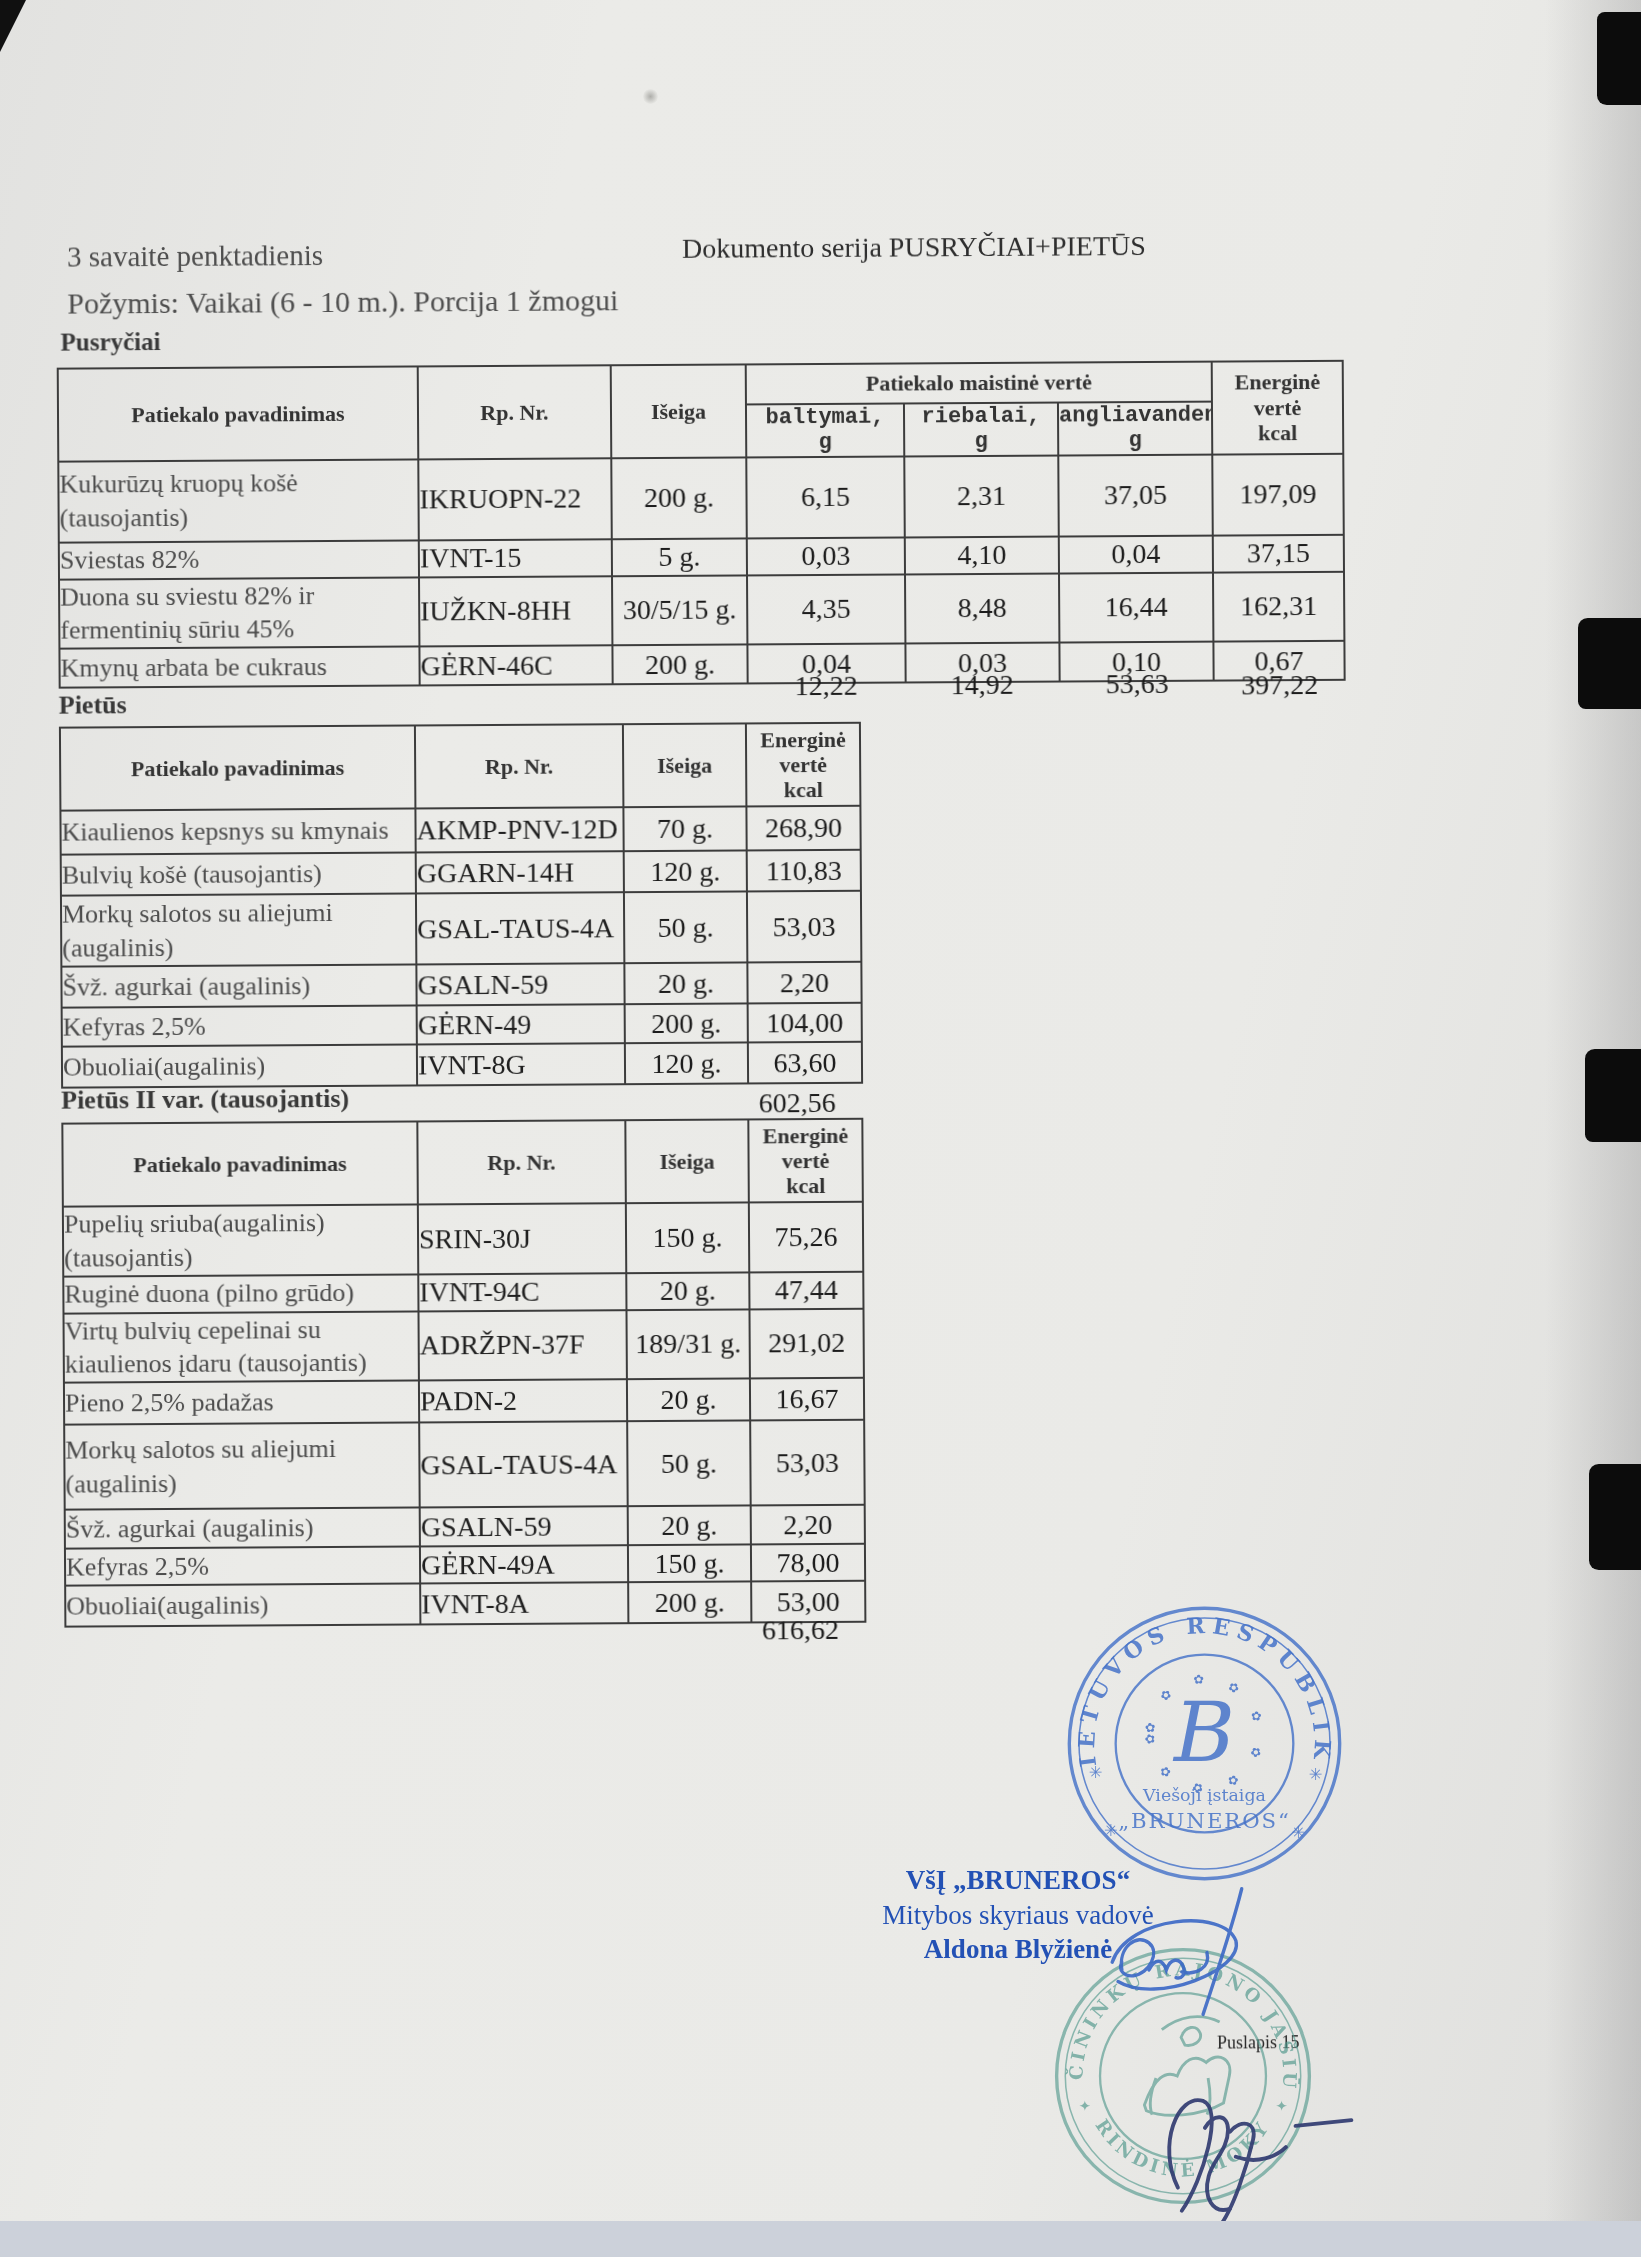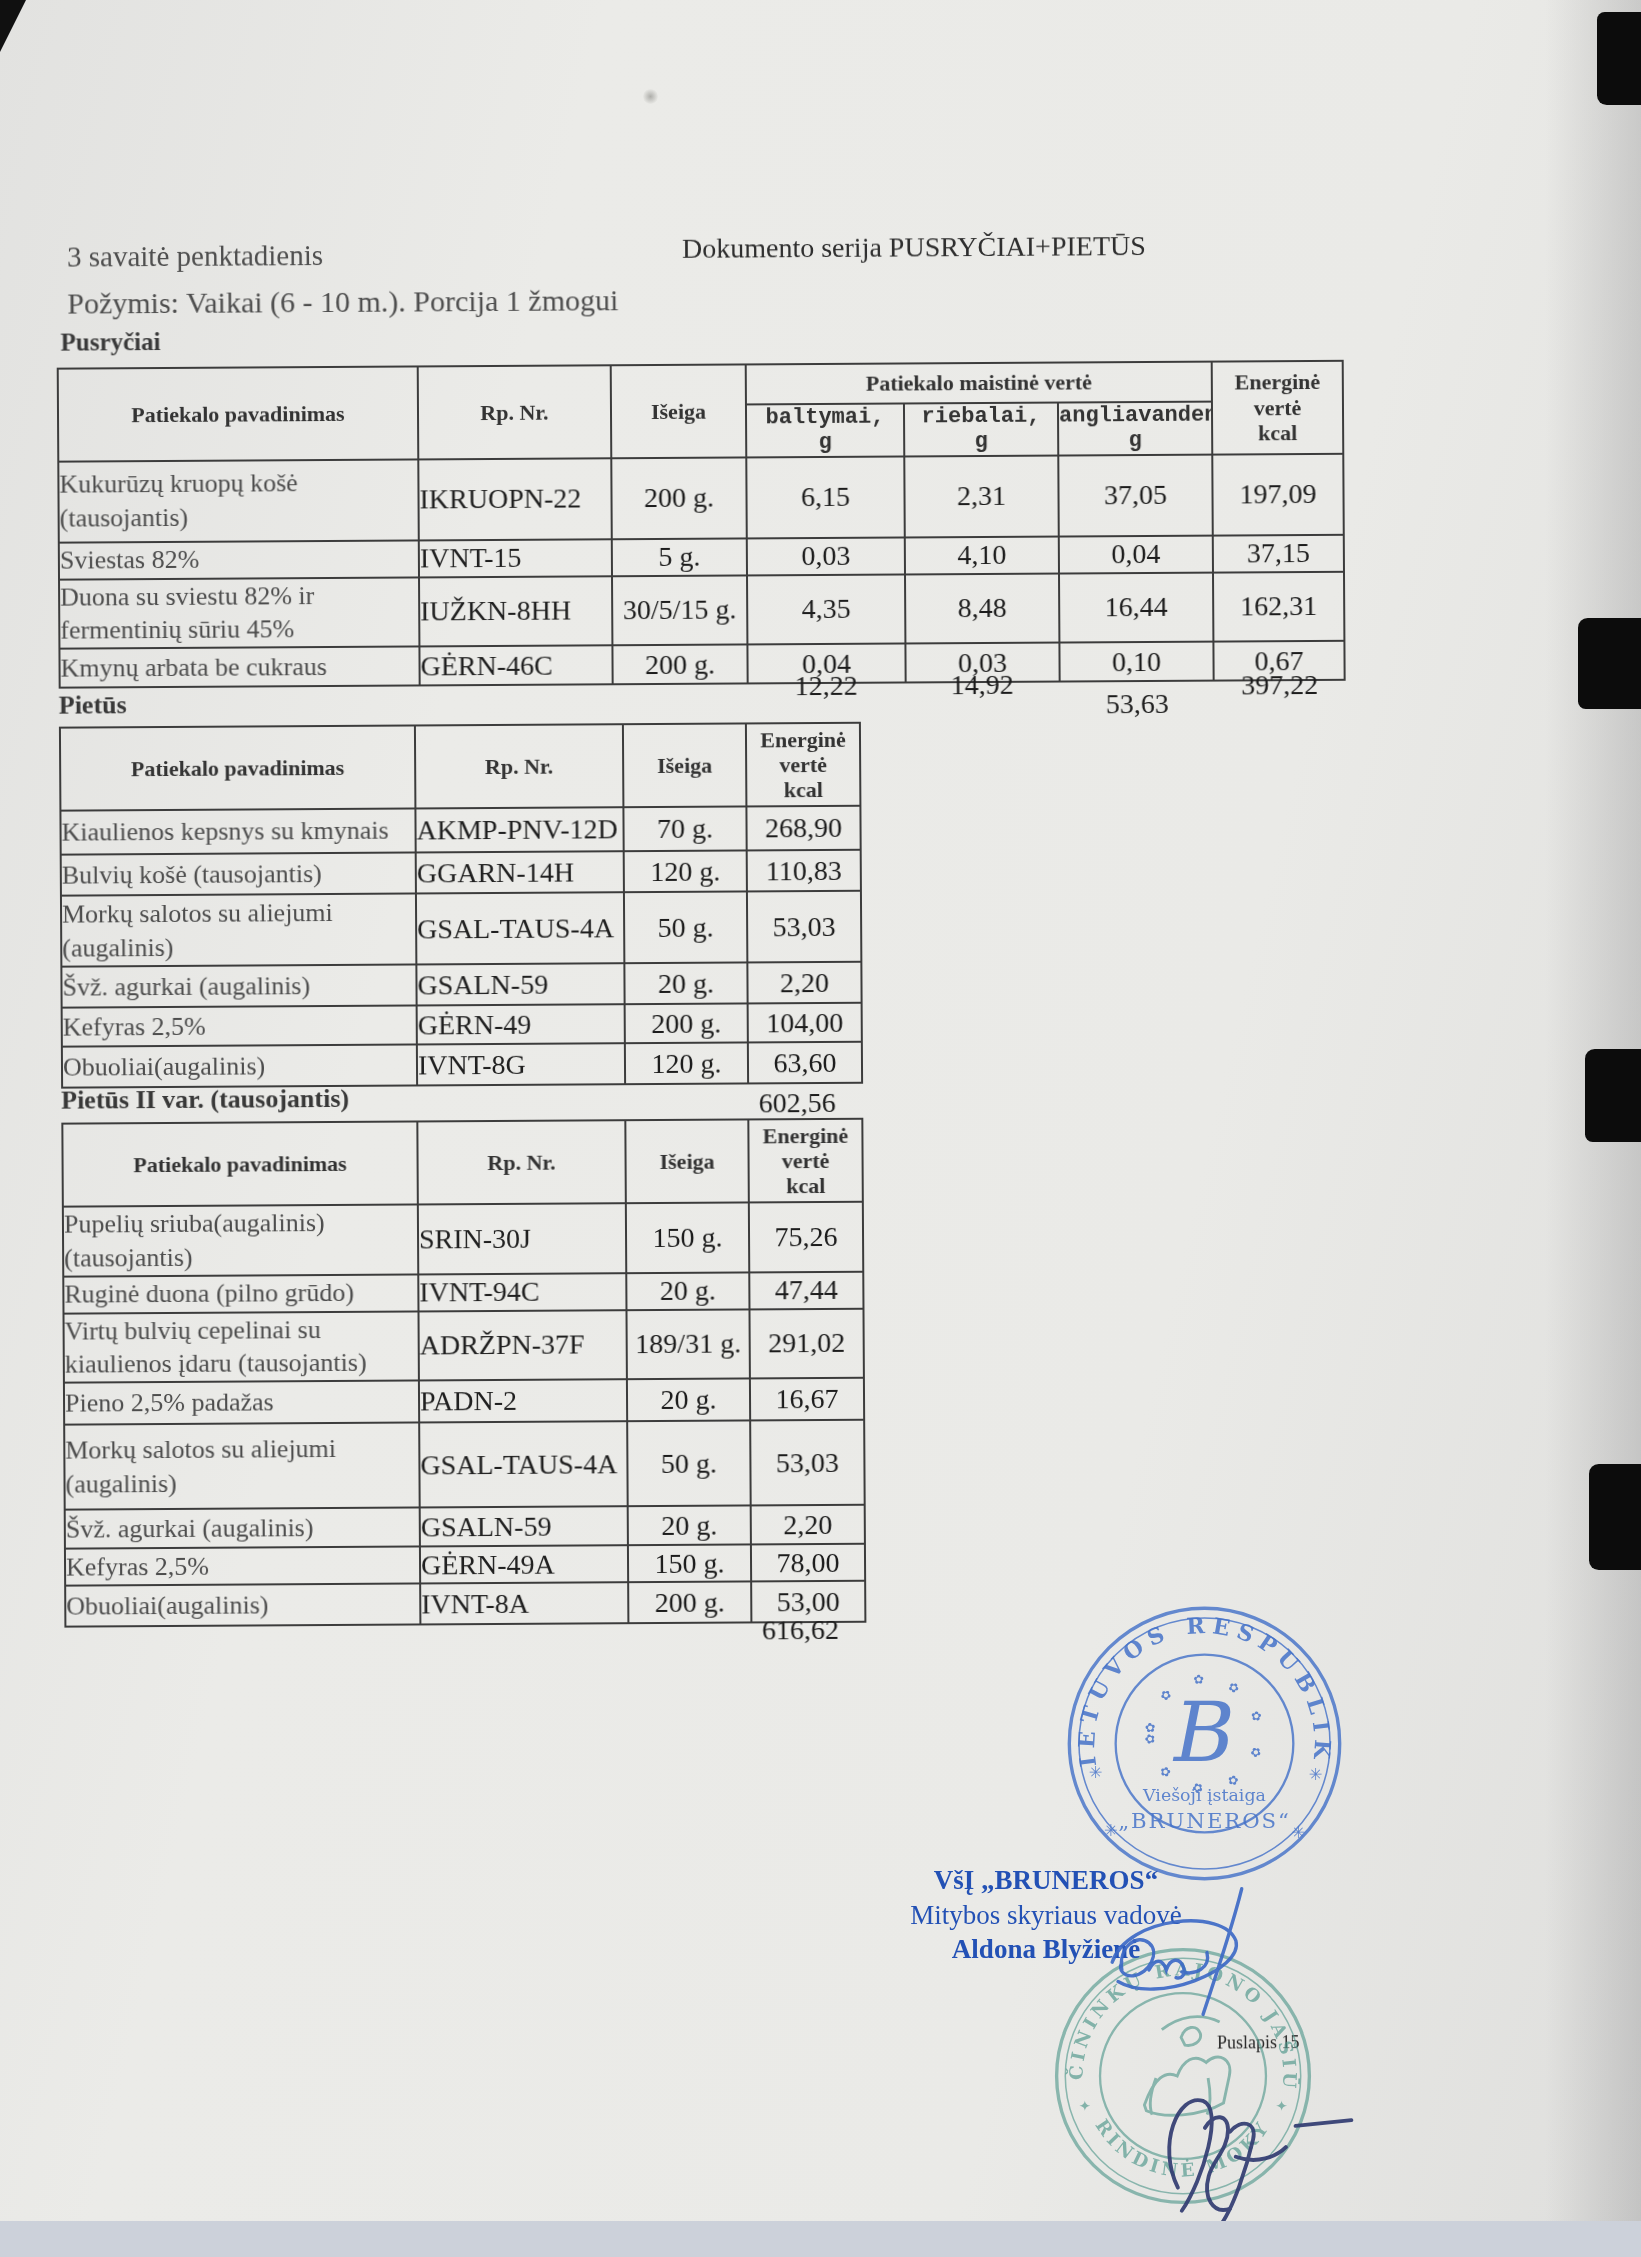--- a/index.html
+++ b/index.html
@@ -17,21 +17,21 @@
 
   table.doc{position:absolute;border-collapse:collapse;table-layout:fixed;background:transparent;border:2.9px solid #343434;}
   table.doc th,table.doc td{border:2.4px solid #3c3c3c;overflow:hidden;vertical-align:middle;padding:0;}
   table.doc th{font-weight:bold;font-size:22px;color:#333;text-align:center;line-height:1.15;}
   td.dish{text-align:left;padding:1.9px 3.9px 1.9px 8.7px;font-size:26px;color:#4d4d4d;line-height:1.3;filter:blur(0.4px);}
   td.code{text-align:left;padding-left:11.6px;font-size:28px;color:#1f1f1f;}
   td.num{text-align:center;font-size:28px;color:#1c1c1c;}
   .subhead{font-size:20px;font-family:Liberation Mono, monospace;}
   .tot{position:absolute;font-size:28px;color:#1c1c1c;text-align:center;}
 
-  .blue-block{position:absolute;left:908px;top:1863px;width:276px;text-align:center;
+  .blue-block{position:absolute;left:880px;top:1863px;width:276px;text-align:center;
     color:#2351b5;font-size:27px;line-height:1.28;filter:blur(0.3px);}
   .stampsvg{position:absolute;}
   .artifact{position:absolute;background:#0c0c0c;}
   .band{position:absolute;left:0;top:2221px;width:1641px;height:37px;background:#ccd1da;}
   .edge-shade{position:absolute;left:1545px;top:0;width:97px;height:2257px;
     background:linear-gradient(to right,rgba(95,95,100,0),rgba(95,95,100,0.22));}
   .dot{position:absolute;left:643px;top:89px;width:14.5px;height:14.5px;border-radius:50%;
     background:radial-gradient(circle,#aeaeaa 0%,rgba(190,190,186,0.0) 75%);}
   .corner{position:absolute;left:0;top:0;width:26px;height:52px;background:#101010;
     clip-path:polygon(0 0,100% 0,0 100%);}
@@ -120,21 +120,21 @@
         <td class="num">0,03</td>
         <td class="num">0,10</td>
         <td class="num">0,67</td>
       </tr>
     </tbody>
       </table>
 
     <div>
       <span class="tot" style="left:784px;top:670px;width:87px;">12,22</span>
       <span class="tot" style="left:940px;top:670px;width:87px;">14,92</span>
-      <span class="tot" style="left:1095px;top:670px;width:87px;margin-top:20px;">53,63</span>
+      <span class="tot" style="left:1095px;top:670px;width:87px;">53,63</span>
       <span class="tot" style="left:1229px;top:672px;width:104px;font-family:Liberation Serif, serif;">397,22</span>
     </div>
 
     <div class="txt bold" style="left:60px;top:686px;font-size:26px;color:#383838;">Pietūs</div>
 
     <table class="doc" style="left:60px;top:722px;width:799px;">
       <colgroup>
           <col style="width:355px">
           <col style="width:208px">
           <col style="width:123px">

